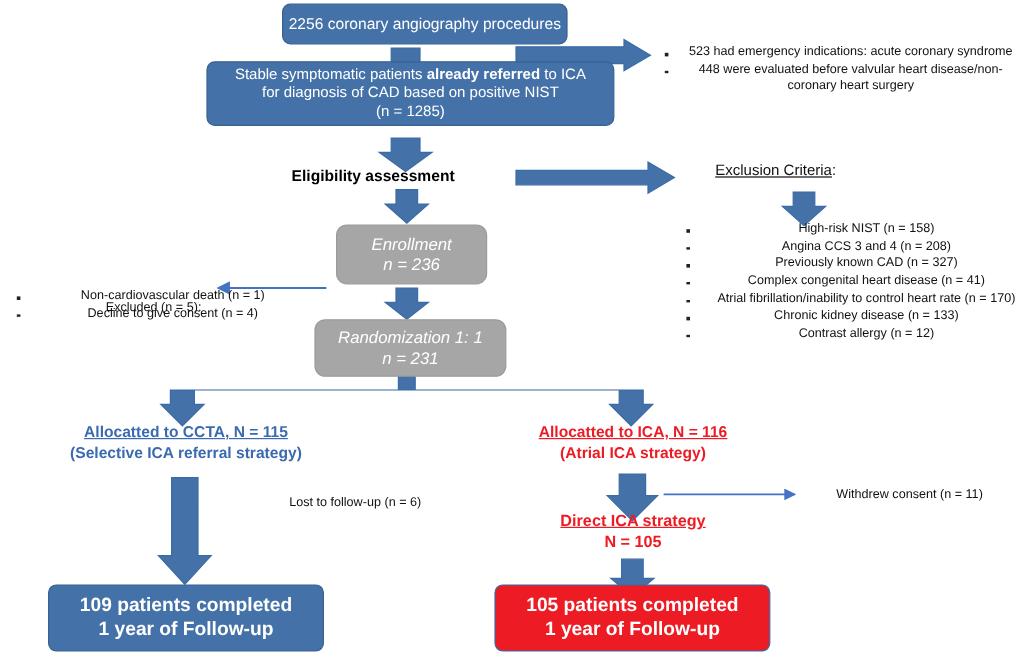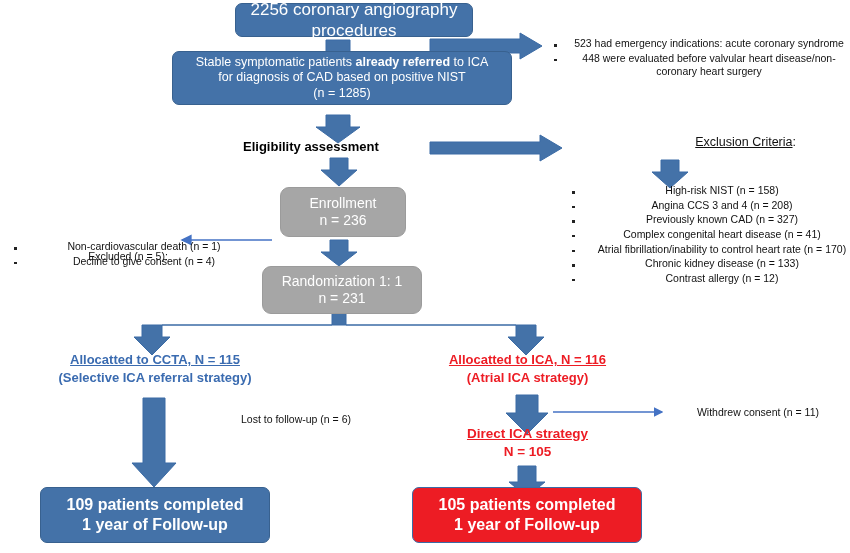--- a/index.html
+++ b/index.html
@@ -17,20 +17,21 @@
     display:flex;align-items:center;justify-content:center;
     text-align:center;line-height:1.25;
   }
   .box-blue{
     background:#4472A8;border:1px solid #38618f;border-radius:7px;
     color:#ffffff;
   }
   .box-gray{
     background:#A6A6A6;border:1px solid #9b9b9b;border-radius:9px;
     color:#ffffff;
+    font-style:italic;
   }
   .box-red{
     background:#ED1C24;border:1px solid #3b6ba5;border-radius:7px;
     color:#ffffff;
     justify-content:center;
   }
 
   
   .txt{position:absolute;box-sizing:border-box;color:#111;text-align:center;}
   .bullets{list-style:none;margin:0;padding:0;}
@@ -109,21 +110,21 @@
 
     <g>
       <line x1="553" y1="412" x2="662" y2="412" stroke="#4472C4" stroke-width="1.4" marker-end="url(#thinhead)"></line>
     </g>
 
     <g>
       <polygon points="518,466 536,466 536,482 545,482 527,497 509,482 518,482" fill="#4472A8" stroke="#3b6ba5" stroke-width="1"></polygon>
     </g>
   </svg>
 
-  <div class="box box-blue" style="left:235px;top:3px;width:238px;height:34px;font-size:17px;">
+  <div class="box box-blue" style="left:235px;top:3px;width:238px;height:34px;font-size:13px;">
     <span>2256 coronary angiography procedures</span>
   </div>
 
   <div class="box box-blue" style="left:172px;top:51px;width:340px;height:54px;font-size:12.5px;">
     <div style="padding:0 6px;">
       <span>Stable symptomatic patients </span><span class="b">already referred</span><span> to ICA</span><br>
       <span>for diagnosis of CAD based on positive NIST</span><br>
       <span>(n = 1285)</span>
     </div>
   </div>
@@ -177,21 +178,21 @@
 
   <ul class="bullets txt" style="left:548px;top:37px;width:300px;font-size:10.5px;">
     <li>
       <span>523 had emergency indications: acute coronary syndrome</span>
     </li>
     <li>
       <span>448 were evaluated before valvular heart disease/non-coronary heart surgery</span>
     </li>
   </ul>
 
-  <div class="txt" style="left:596px;top:135px;width:200px;font-size:12.5px;text-align:right;">
+  <div class="txt" style="left:596px;top:135px;width:200px;font-size:12.5px;text-align:left;">
     <span class="u">Exclusion Criteria</span><span>:</span>
   </div>
 
   <ul class="bullets txt" style="left:566px;top:184px;width:290px;font-size:10.5px;">
     <li><span>High-risk NIST (n = 158)</span></li>
     <li><span>Angina CCS 3 and 4 (n = 208)</span></li>
     <li><span>Previously known CAD (n = 327)</span></li>
     <li><span>Complex congenital heart disease (n = 41)</span></li>
     <li><span>Atrial fibrillation/inability to control heart rate (n = 170)</span></li>
     <li><span>Chronic kidney disease (n = 133)</span></li>

